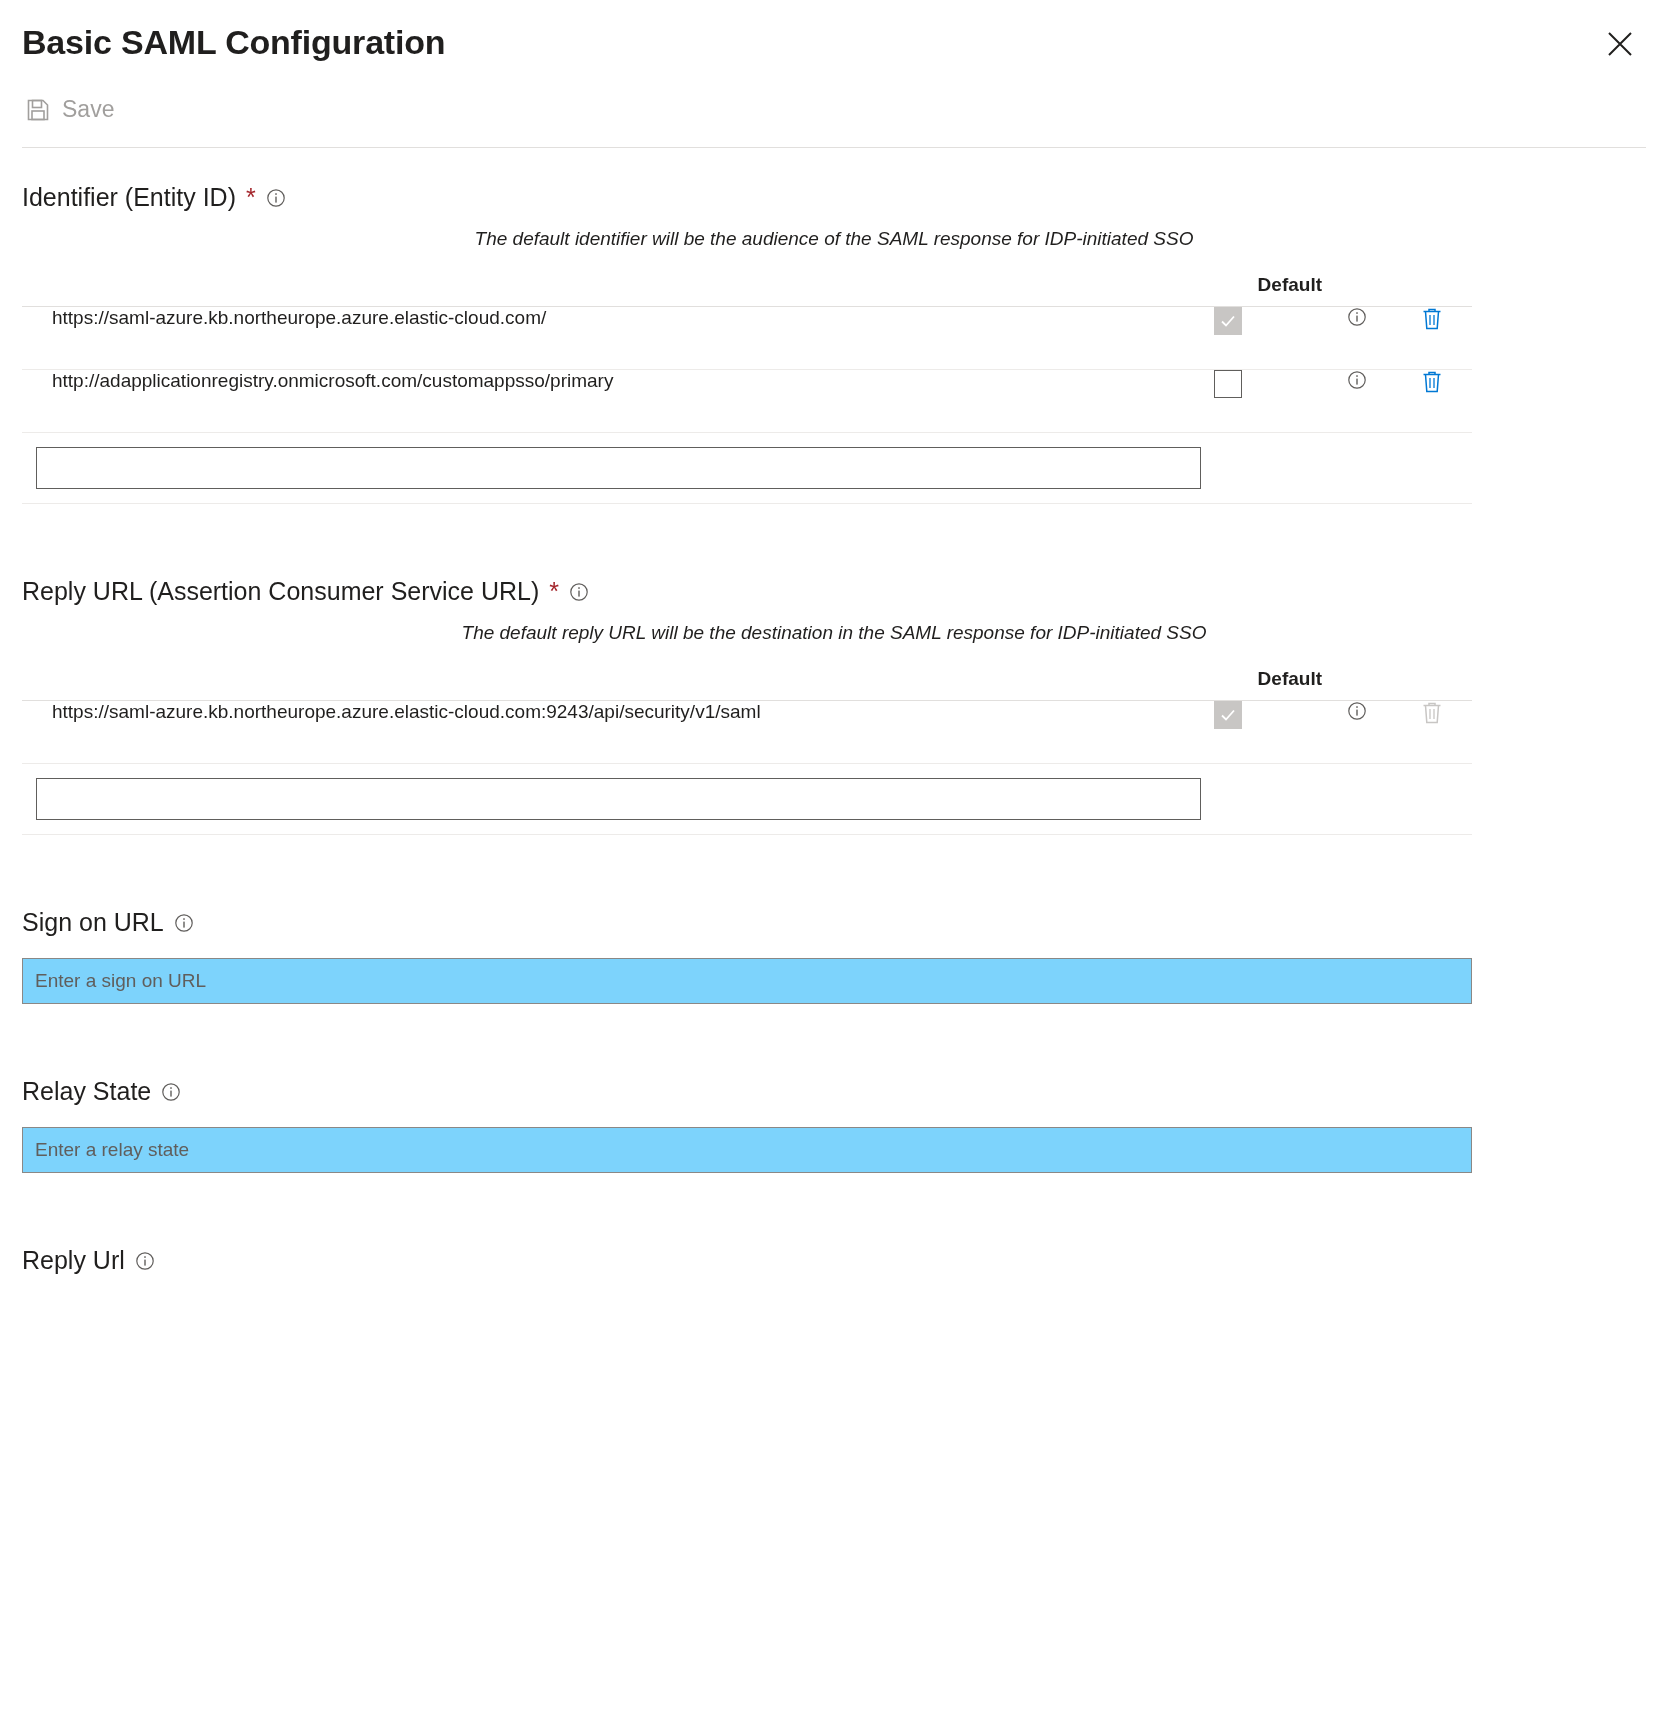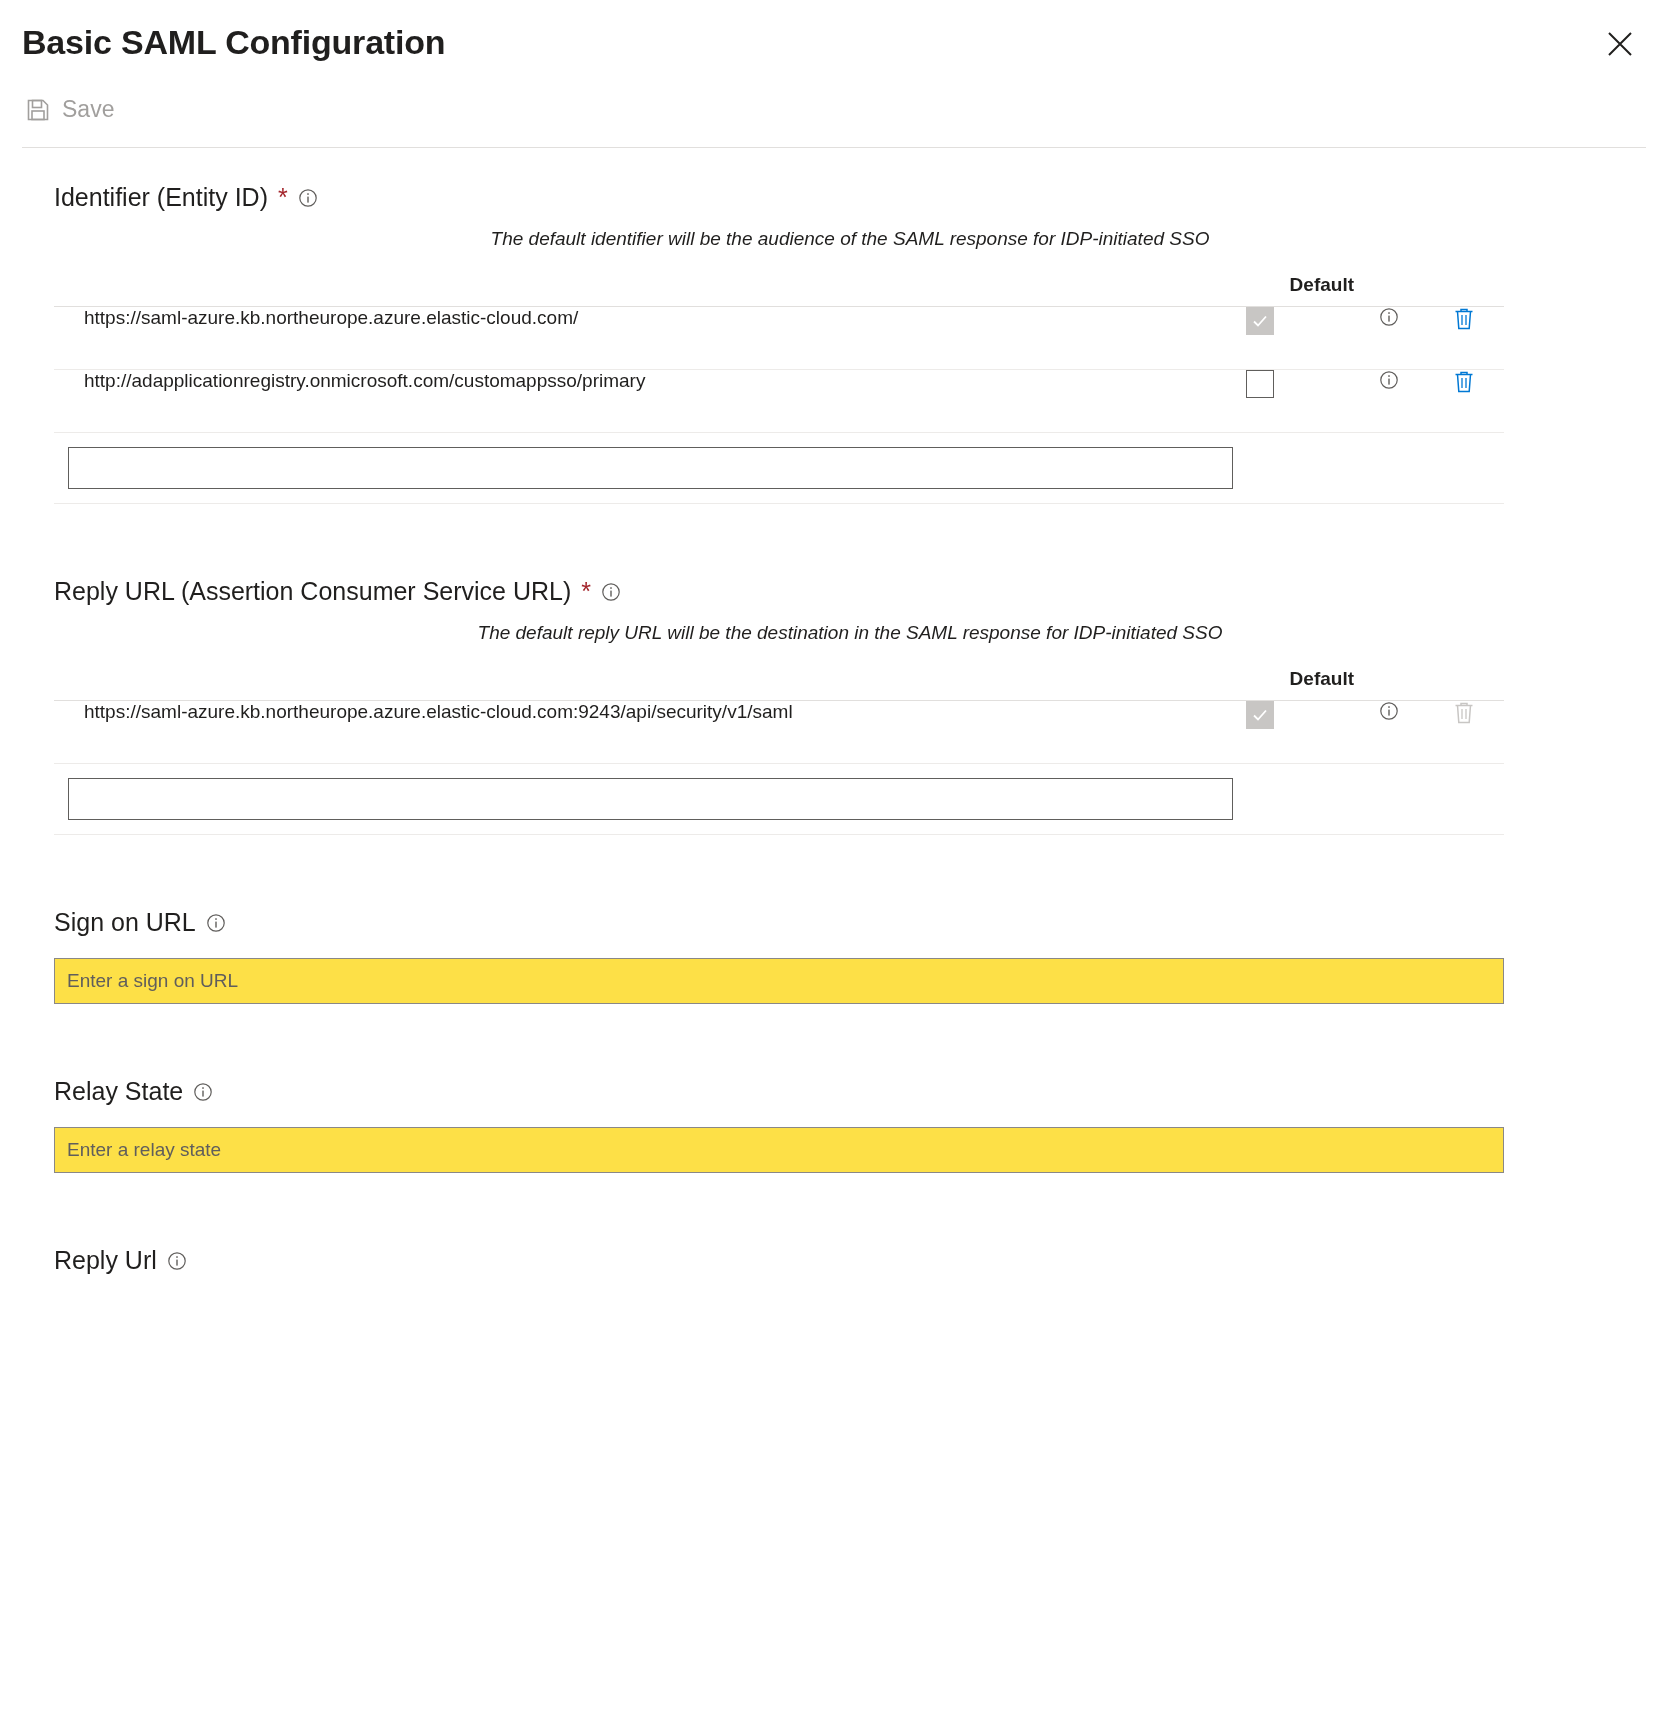--- a/index.html
+++ b/index.html
@@ -58,21 +58,21 @@
     align-items: center;
     gap: 12px;
     cursor: default;
     color: #a19f9d;
     font-size: 23px;
     padding: 2px 4px;
   }
   .cmd-icon { display: flex; align-items: center; }
 
   
-  .section { margin-top: 34px; margin-left: 32px; }
+  .section { margin-top: 34px; }
   .field-label {
     font-size: 25px;
     font-weight: 400;
     color: #201f1e;
     display: flex;
     align-items: center;
     gap: 10px;
     line-height: 1.25;
   }
   .req-star { color: #a4262c; font-size: 25px; line-height: 1; }
@@ -177,21 +177,21 @@
     color: #201f1e;
     background: #fff;
   }
 
   
   .text-field {
     margin-top: 20px;
     width: 1450px;
     height: 46px;
     border: 1px solid #8a8886;
-    background: #fde047;
+    background: #7dd3fc;
     font-size: 19px;
     padding: 1px 12px;
     font-family: "Liberation Sans", sans-serif;
     color: #201f1e;
   }
   .text-field::placeholder { color: #605e5c; }
 
   .spacer-lg { height: 38px; }
 </style>
 </head>

